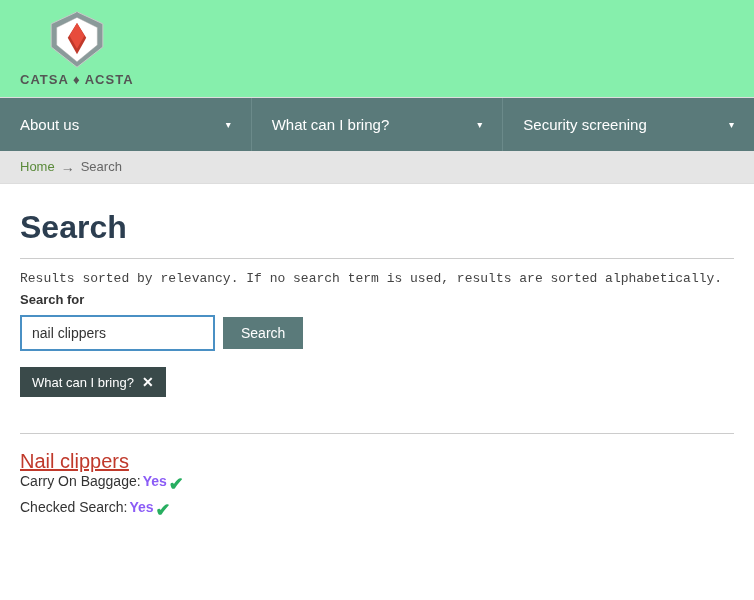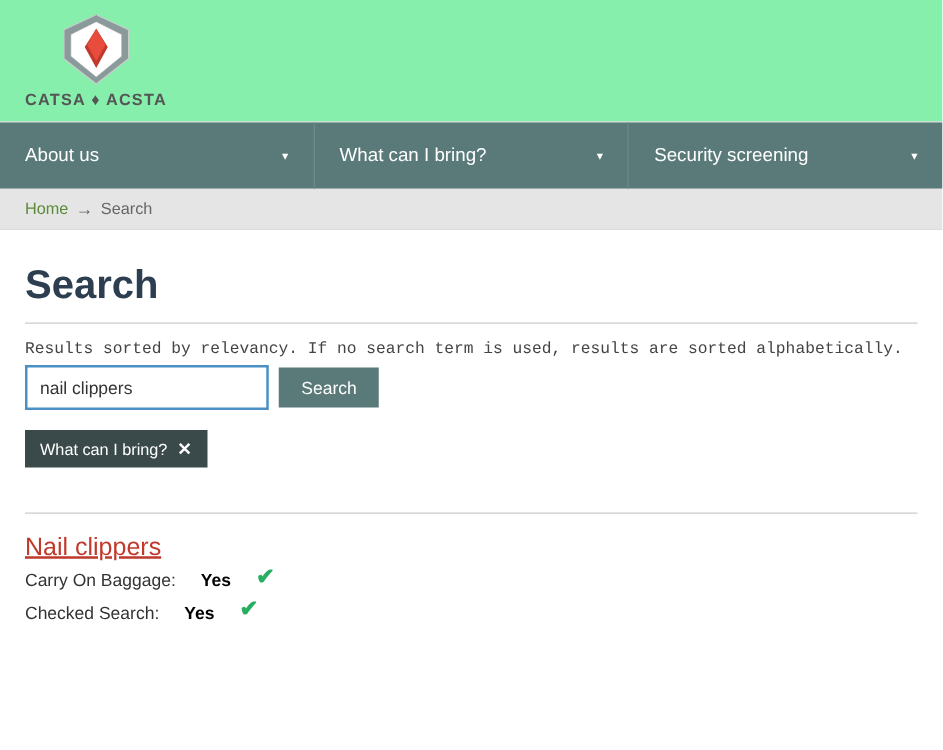--- a/index.html
+++ b/index.html
@@ -146,25 +146,25 @@
       color: #c0392b;
       text-decoration: underline;
       cursor: pointer;
       margin-bottom: 10px;
     }
     .result-row {
       font-size: 14px;
       color: #333;
       margin-bottom: 4px;
       display: flex;
-      align-items: flex-end;
-      gap: 20px;
+      align-items: flex-start;
+      gap: 2px;
     }
     .yes-text {
-      color: #000000;
+      color: #8b5cf6;
       font-weight: bold;
     }
     .checkmark {
       color: #27ae60;
       font-size: 18px;
       font-weight: bold;
     }
   </style>
 </head>
 <body>
@@ -204,20 +204,21 @@
 
 <div class="breadcrumb">
   <a href="#">Home</a>
   <span class="arrow">→</span>
   <span>Search</span>
 </div>
 
 <div class="main-content">
   <h1 class="page-title">Search</h1>
   <p class="search-description">Results sorted by relevancy. If no search term is used, results are sorted alphabetically.</p>
+  <p class="search-for-label">Search for</p>
 
   <div class="search-row">
     <input class="search-input" type="text" value="nail clippers" style="">
     <button class="search-button">Search</button>
   </div>
 
   <div class="filter-tag">
     <span>What can I bring?</span>
     <span class="x-btn">✕</span>
   </div>

